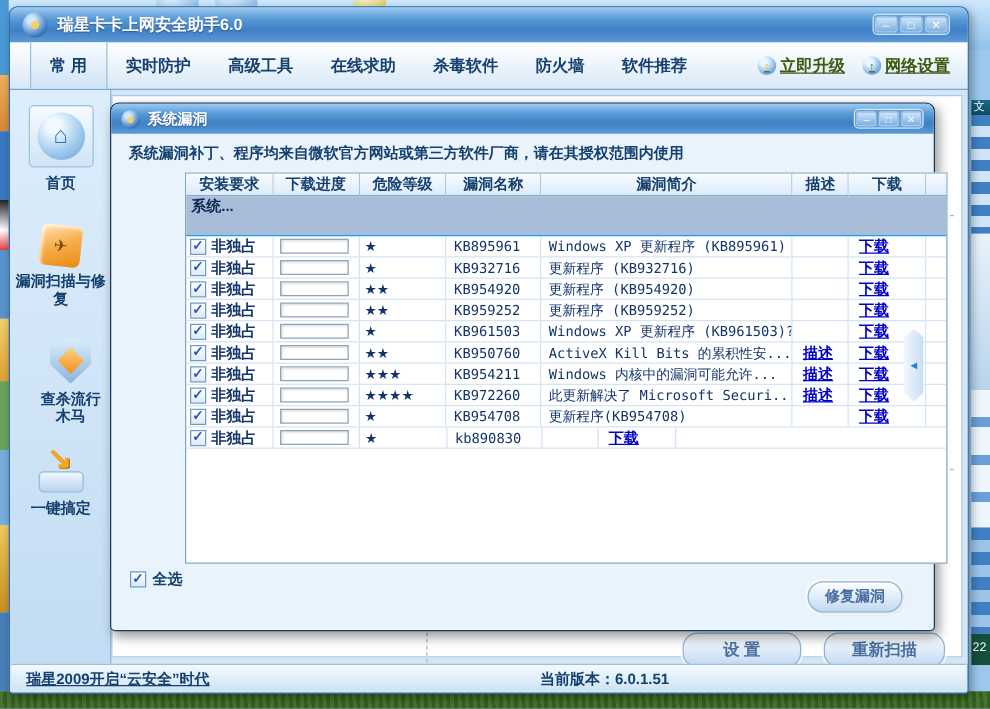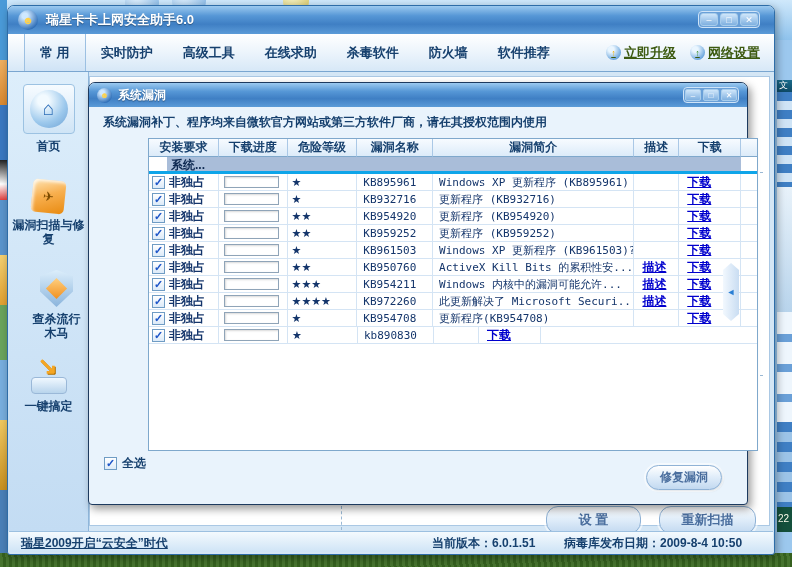--- a/index.html
+++ b/index.html
@@ -110,21 +110,21 @@
   .dlg-notice{position:absolute;left:14px;top:31px;font-size:12px;font-weight:bold;color:#16406e;white-space:nowrap;}
 
   .vtable{position:absolute;left:23px;top:55px;width:610px;height:313px;background:#fff;
     border:1px solid #7fa8cc;margin-left:36px;}
   .thead,.trow,.grow{display:flex;width:100%;}
   .thead{height:18px;}
   .hcell{height:18px;background:linear-gradient(180deg,#f7fbff,#dcebf9);
     border-right:1px solid #aac8e6;border-bottom:1px solid #7fa8cc;
     font-size:12px;font-weight:bold;color:#16406e;text-align:center;line-height:17px;
     overflow:hidden;white-space:nowrap;}
-  .grow{height:17px;border-bottom:3px solid #0ea5e9;}
+  .grow{height:32px;border-bottom:1px solid #0ea5e9;flex-direction:column;}
   .g-indent{width:18px;background:#fff;}
   .g-band{flex:1;background:#a9bdd9;color:#0e2a52;font-size:12px;font-weight:bold;
     line-height:16px;padding-left:4px;}
   .g-end{width:16px;background:#fff;}
   .trow{height:17px;border-bottom:1px solid #d4e4f4;}
   .tcell{height:16px;border-right:1px solid #d4e4f4;overflow:hidden;white-space:nowrap;
     font-size:11px;color:#14356b;display:flex;align-items:center;}
   .c1{width:70px;} .c2{width:69px;} .c3{width:70px;} .c4{width:76px;}
   .c5{width:202px;} .c6{width:45px;} .c7{width:62px;} .c8{width:16px;border-right:none;}
   .cb{width:13px;height:13px;flex:none;margin:0 4px 0 3px;border:1px solid #6f9cc4;
@@ -248,21 +248,20 @@
       </div>
     </div>
 
     <div class="bottom-dash"></div>
     <button class="bottom-btn" style="left:538px;width:95px;">设 置</button>
     <button class="bottom-btn" style="left:651px;width:97px;">重新扫描</button>
 
     <div class="statusbar">
       <span class="promo">瑞星2009开启“云安全”时代</span>
       <span class="version">当前版本：6.0.1.51</span>
-      <span class="virusdb">病毒库发布日期：2009-8-4 10:50</span>
     </div>
   </div>
 
   <div class="dialog">
     <div class="dlg-titlebar">
       <div class="dlg-icon">☻</div>
       <div class="dlg-title">系统漏洞</div>
       <div class="dlg-btns">
         <div class="dlg-btn">–</div>
         <div class="dlg-btn">□</div>

